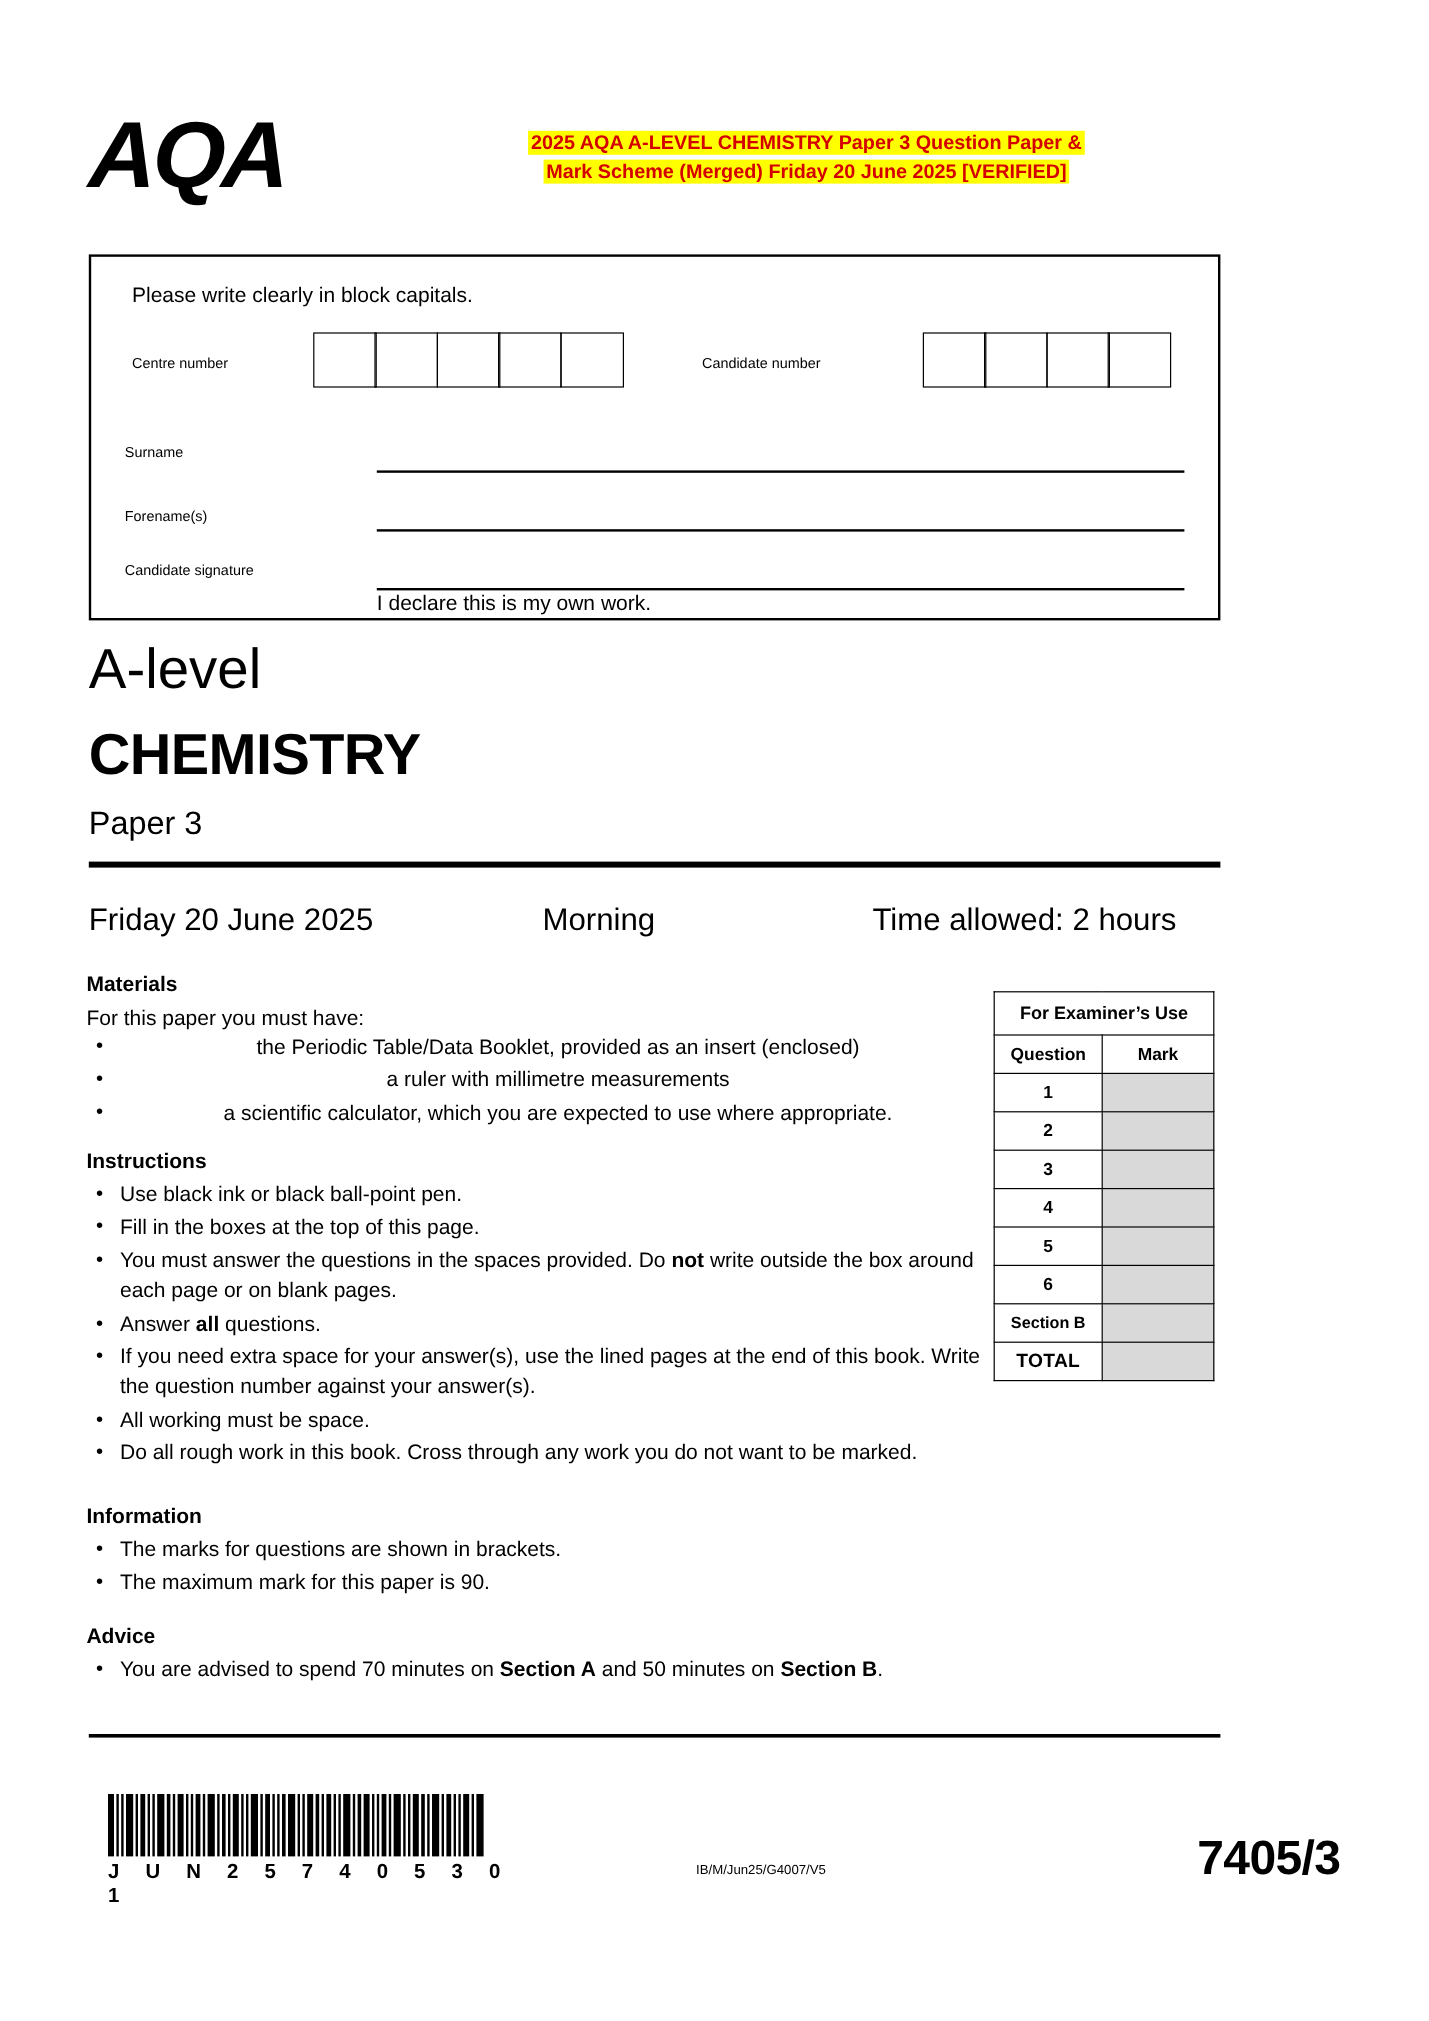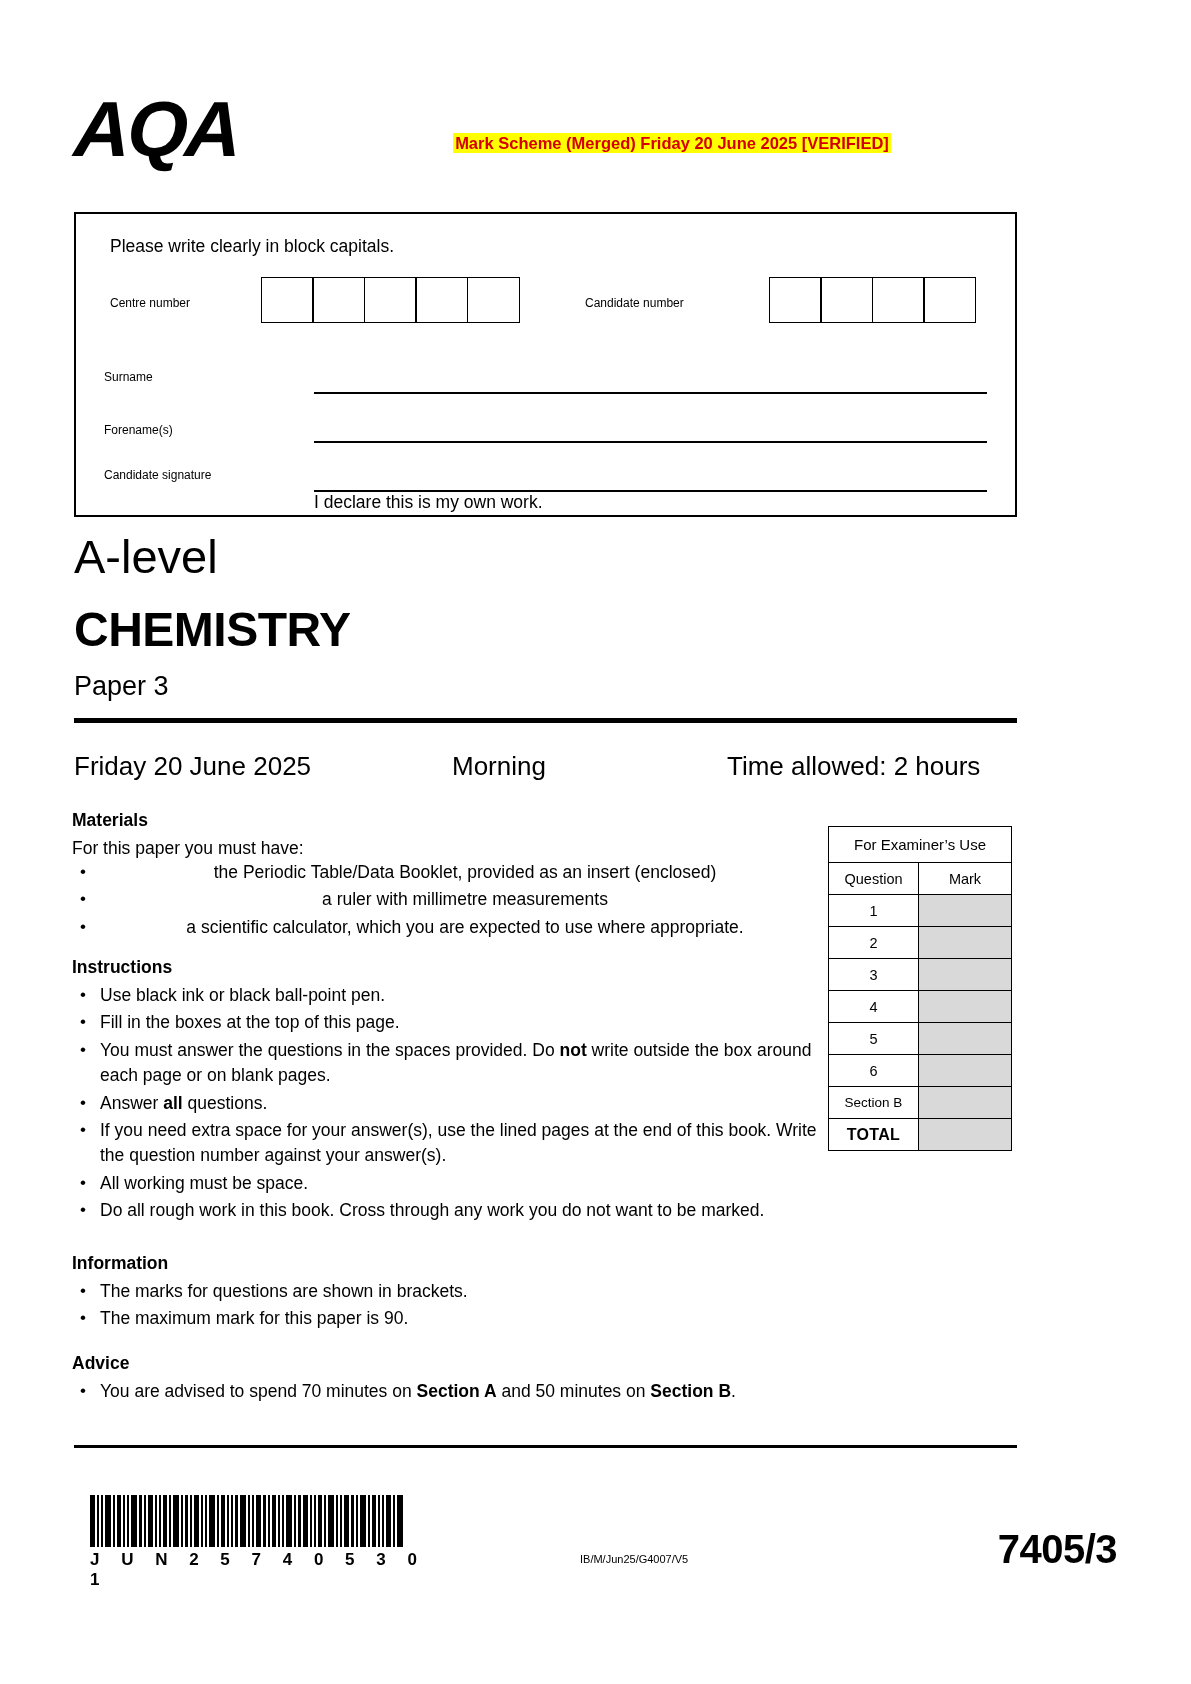--- a/index.html
+++ b/index.html
@@ -181,21 +181,21 @@
     left: 828px;
     top: 826px;
     width: 184px;
     border-collapse: collapse;
     font-size: 14.5px;
     text-align: center;
   }
   .examtable td, .examtable th {
     border: 1.4px solid #000;
     height: 31px;
-    font-weight: normal;
+    font-weight: bold;
     padding: 0;
   }
   .examtable .hdr {
     height: 35px;
     font-size: 15px;
   }
   .examtable .markcell {
     background: #d9d9d9;
     width: 92px;
   }
@@ -256,21 +256,21 @@
   b.inline { font-weight: bold; }
 </style>
 </head>
 <body>
 
 <div class="page">
 
   <div class="logo">AQA</div>
 
   <div class="banner">
-    <br>
+    <span>2025 AQA A-LEVEL CHEMISTRY Paper 3 Question Paper &amp;</span><br>
     <span>Mark Scheme (Merged) Friday 20 June 2025 [VERIFIED]</span>
   </div>
 
   <div class="detailsbox"></div>
 
   <div class="please-write" style="position:absolute;left:110px;top:236px;">Please write clearly in block capitals.</div>
 
   <div class="fieldlabel" style="left:110px;top:296px;">Centre number</div>
   <div class="boxrow" id="centre-boxes">
     <div class="cell"></div>

